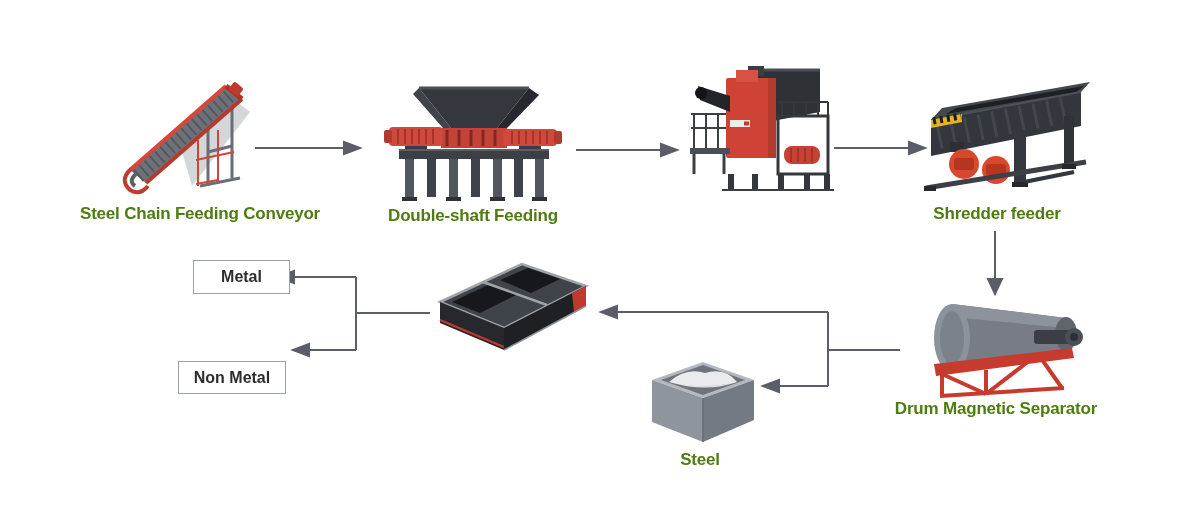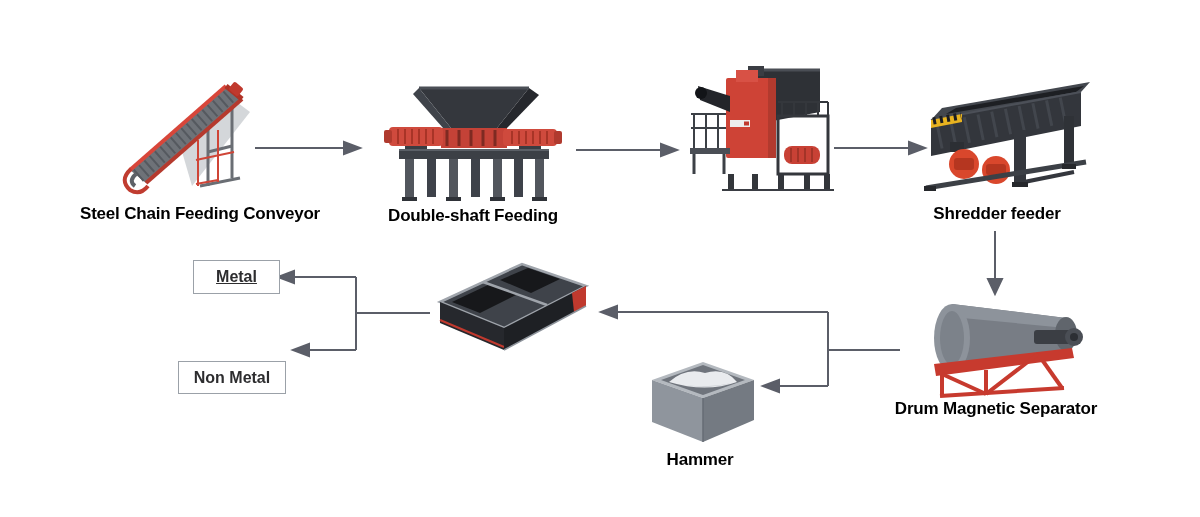--- a/index.html
+++ b/index.html
@@ -4,21 +4,21 @@
 <style>
   html,body{margin:0;padding:0;background:#fff;}
   #canvas{
     position:relative;width:1200px;height:517px;background:#ffffff;overflow:hidden;
     font-family:"Liberation Sans","DejaVu Sans",sans-serif;
   }
   .machine{position:absolute;}
   .machine svg{display:block;}
   .node-label{
     position:absolute;transform:translateX(-50%);white-space:nowrap;
-    font-size:17px;font-weight:700;color:#000000;letter-spacing:-0.2px;
+    font-size:17px;font-weight:700;color:#4d7c0f;letter-spacing:-0.2px;
   }
   .out-box{
     position:absolute;border:1.5px solid #9ba1a8;background:#ffffff;
     display:flex;align-items:center;justify-content:center;
     font-size:16px;font-weight:700;color:#2d2d2f;box-sizing:border-box;
   }
   #connector-layer{position:absolute;left:0;top:0;pointer-events:none;}
 </style>
 </head>
 <body>
@@ -291,22 +291,22 @@
 
       <polygon points="55,42 106,24 106,64 55,86" fill="#747a82"></polygon>
       <line x1="55" y1="42" x2="55" y2="86" stroke="#666c74" stroke-width="1.5"></line>
     </svg>
   </div>
 
   <div class="node-label" style="left:200px;top:204px;">Steel Chain Feeding Conveyor</div>
   <div class="node-label" style="left:473px;top:206px;">Double-shaft Feeding</div>
   <div class="node-label" style="left:997px;top:204px;">Shredder feeder</div>
   <div class="node-label" style="left:996px;top:399px;">Drum Magnetic Separator</div>
-  <div class="node-label" style="left:700px;top:450px;">Hammer</div>
-
-  <div class="out-box" style="left:193px;top:260px;width:87px;height:34px;text-decoration:underline;">
+  <div class="node-label" style="left:700px;top:450px;">Steel</div>
+
+  <div class="out-box" style="left:193px;top:260px;width:97px;height:34px;">
     <span>Metal</span>
   </div>
   <div class="out-box" style="left:178px;top:333px;width:108px;height:33px;margin-top:28px;">
     <span>Non Metal</span>
   </div>
 
 </div>
 
 </body></html>

